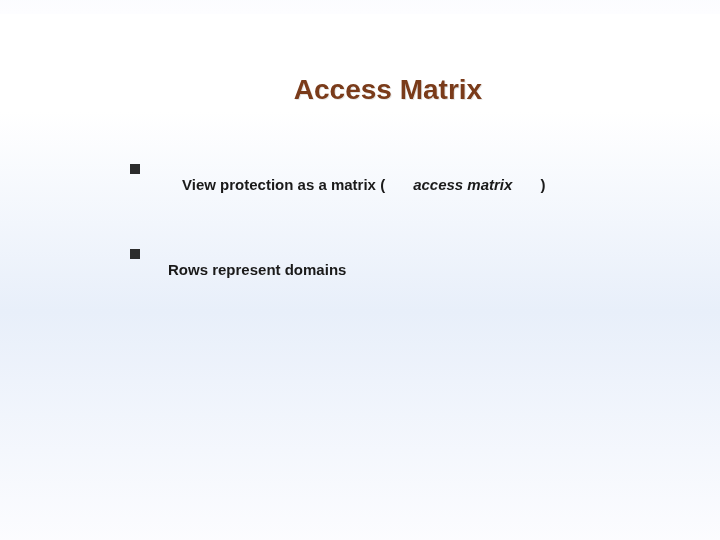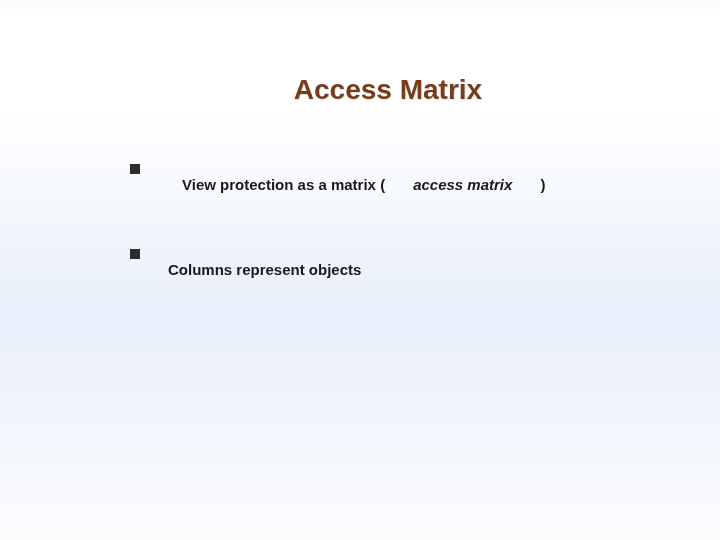--- a/index.html
+++ b/index.html
@@ -52,20 +52,20 @@
 
 <div class="content">
 
   <div class="bullet-row">
     <div class="bullet-marker"></div>
     <div class="bullet-text">
       <span>View protection as a matrix (</span><span class="italic">access matrix</span><span>)</span>
     </div>
   </div>
 
-
   <div class="bullet-row">
     <div class="bullet-marker"></div>
-    <div class="bullet-text">Columns represent objects</div>
+    <div class="bullet-text">Rows represent domains</div>
   </div>
+
 
 
 </div>
 
 </body></html>

